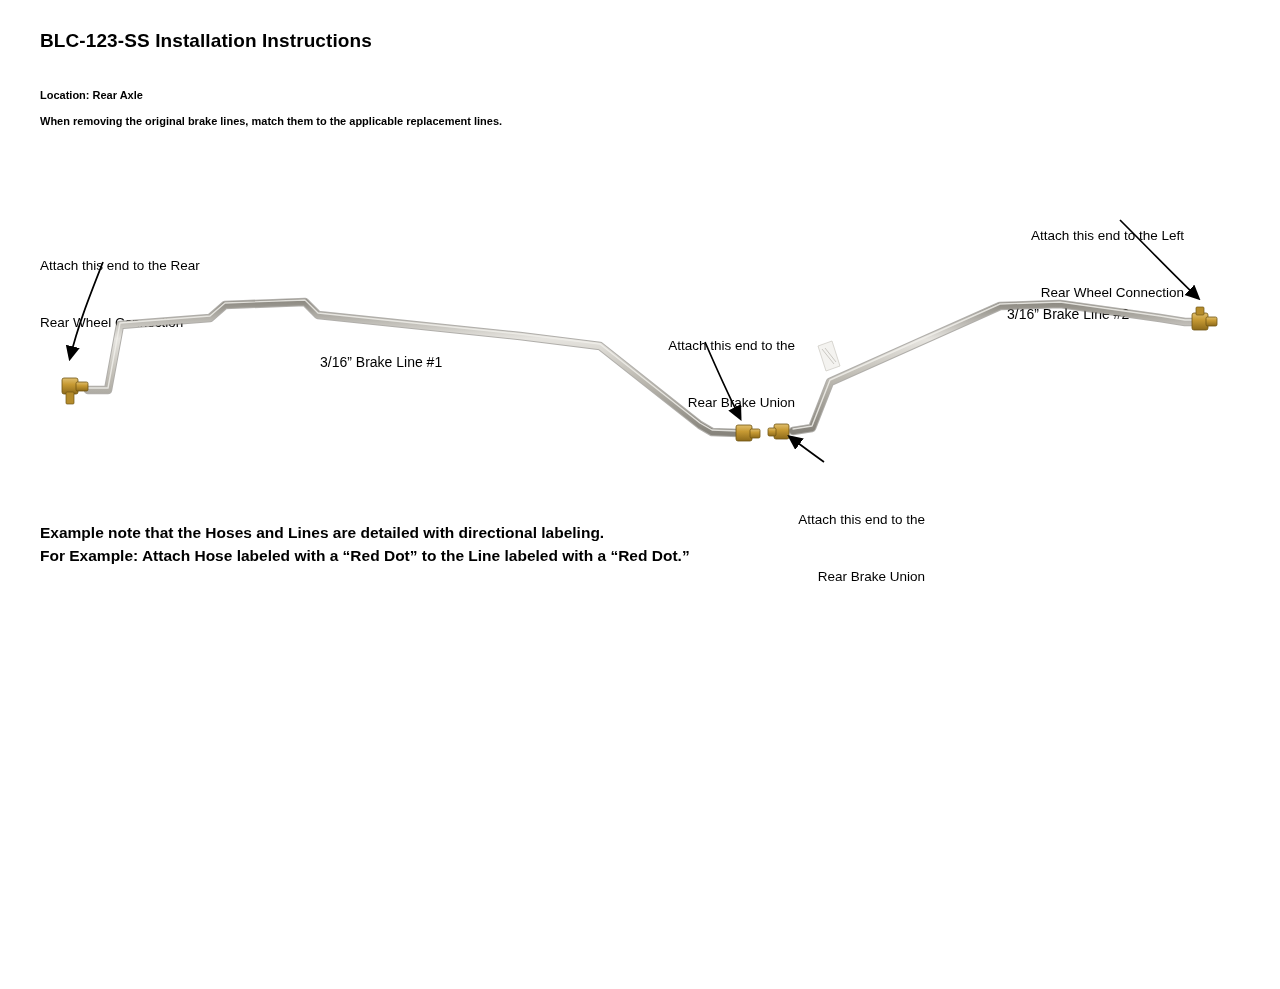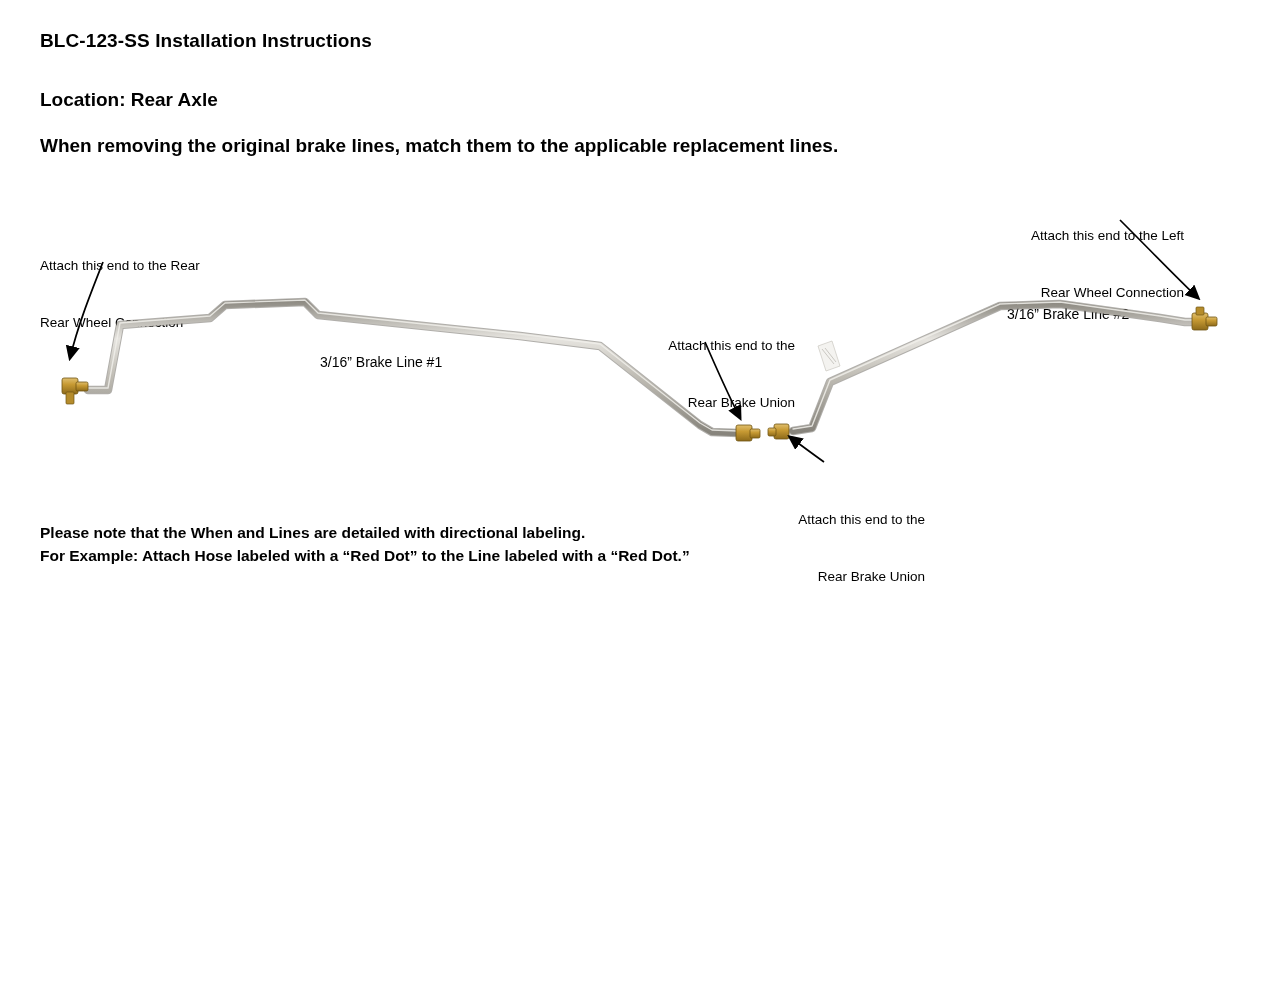--- a/index.html
+++ b/index.html
@@ -29,26 +29,26 @@
     top: 30px;
     font-size: 19px;
     font-weight: bold;
     letter-spacing: 0.1px;
     white-space: nowrap;
   }
 
   .subhead {
     position: absolute;
     left: 40px;
-    font-size: 19px;
+    font-size: 11px;
     font-weight: bold;
     white-space: nowrap;
   }
   .subhead.line1 { top: 89px; }
-  .subhead.line2 { top: 115px; margin-top: 20px; }
+  .subhead.line2 { top: 115px; }
 
   .footnote {
     position: absolute;
     left: 40px;
     font-size: 15.5px;
     font-weight: bold;
     white-space: nowrap;
   }
   .footnote.line1 { top: 524px; }
   .footnote.line2 { top: 547px; }
@@ -179,16 +179,16 @@
       <path d="M 1120,70 C 1150,100 1175,126 1198,148" fill="none" stroke="#000" stroke-width="1.7" marker-end="url(#arrowHead)"></path>
     </g>
     <g>
       <path d="M 705,192 C 718,222 730,248 740,268" fill="none" stroke="#000" stroke-width="1.7" marker-end="url(#arrowHead)"></path>
     </g>
     <g>
       <path d="M 824,312 C 810,302 798,293 790,287" fill="none" stroke="#000" stroke-width="1.7" marker-end="url(#arrowHead)"></path>
     </g>
   </svg>
 
-  <div class="footnote line1">Please note that the When and Lines are detailed with directional labeling.</div>
+  <div class="footnote line1">Example note that the Hoses and Lines are detailed with directional labeling.</div>
   <div class="footnote line2">For Example: Attach Hose labeled with a “Red Dot” to the Line labeled with a “Red Dot.”</div>
 
 </div>
 
 </body></html>

